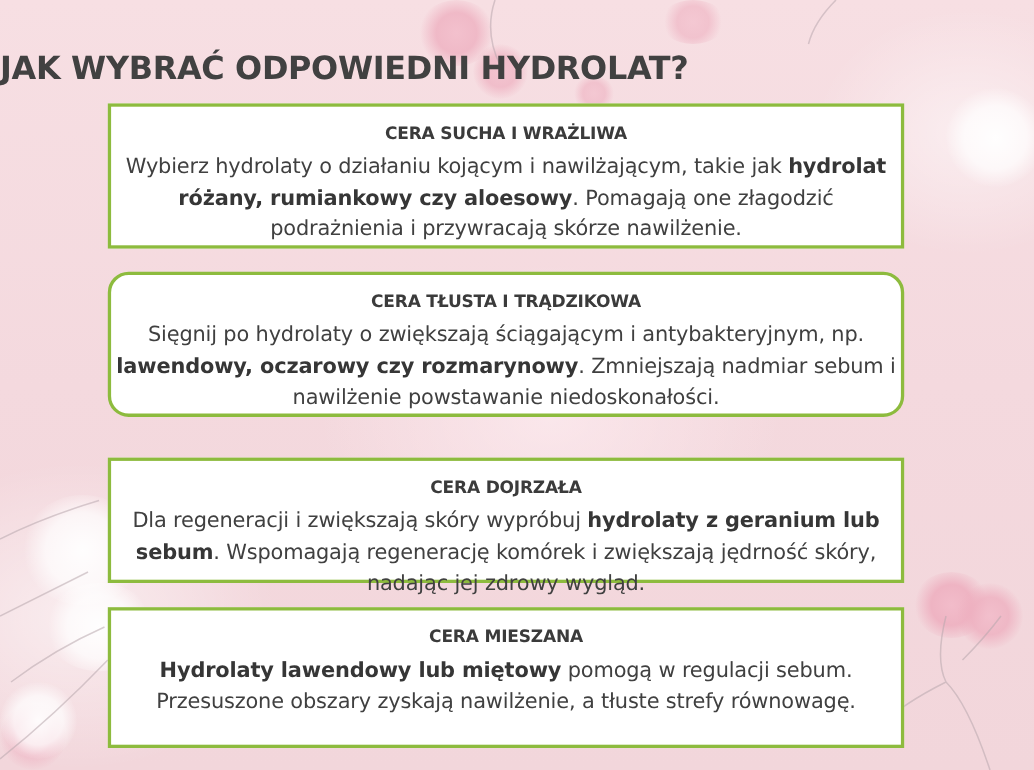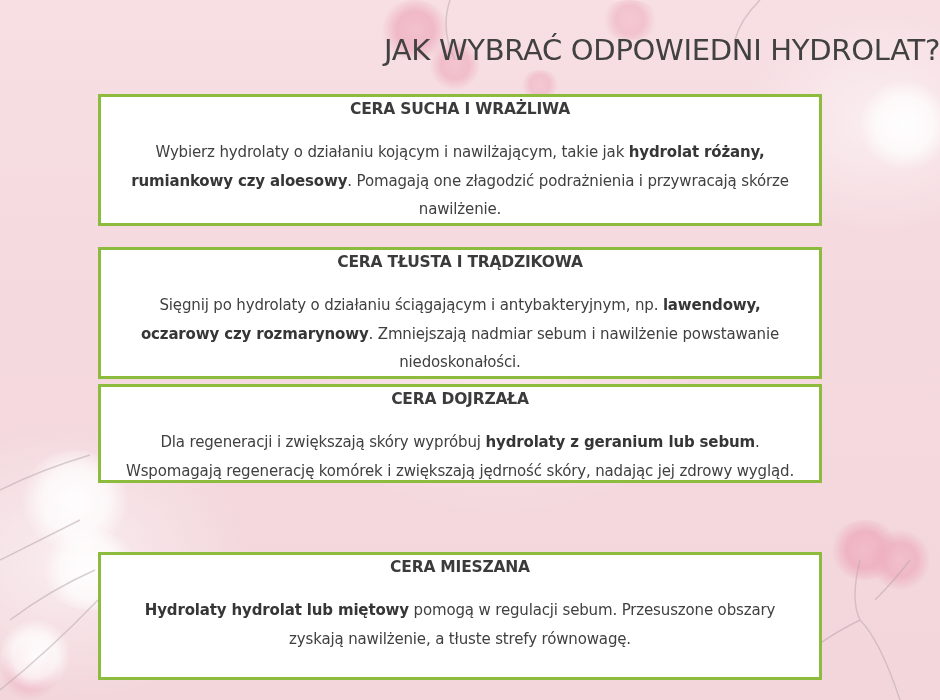--- a/index.html
+++ b/index.html
@@ -9,32 +9,33 @@
     background:
       radial-gradient(ellipse 260px 200px at 70px 560px, rgba(255,255,255,0.55), rgba(255,255,255,0) 70%),
       radial-gradient(ellipse 200px 160px at 880px 120px, rgba(255,255,255,0.5), rgba(255,255,255,0) 70%),
       radial-gradient(ellipse 300px 200px at 500px 380px, rgba(255,240,244,0.6), rgba(255,240,244,0) 70%),
       linear-gradient(180deg, #f7dfe3 0%, #f4d9de 50%, #f2d6db 100%);
   }
   .deco { position:absolute; pointer-events:none; }
   .blossom { position:absolute; border-radius:50%; background: radial-gradient(circle, #f2b9c8 0%, #eeb0c0 40%, rgba(238,176,192,0) 72%); }
   .white-blossom { position:absolute; border-radius:50%; background: radial-gradient(circle, rgba(255,255,255,0.95) 0%, rgba(255,255,255,0.7) 45%, rgba(255,255,255,0) 72%); }
   .title {
-    position:absolute; left:0; top:33px; width:940px; text-align:right;
-    font-family: "DejaVu Sans", sans-serif; font-weight:normal;
+    position:absolute; left:0; top:45px; width:940px; text-align:left;
+    font-family: "DejaVu Sans", sans-serif; font-weight:bold;
     font-size:29px; letter-spacing:-0.3px; color:#414141; margin:0;
   }
   .card {
     position:absolute; left:98px; width:724px;
     background:#ffffff; border:3px solid #8dbb3e;
     box-sizing:border-box; text-align:center; color:#3d3d3d;
     font-family: "DejaVu Sans", sans-serif;
+    padding-top:12px;
   }
   .card h2 { margin:0; font-size:15.5px; font-weight:bold; color:#3b3b3b; line-height:24px; letter-spacing:-0.2px; }
-  .card p { margin:17px; font-size:15px; line-height:28.5px; font-weight:normal; color:#404040; letter-spacing:-0.15px; }
+  .card p { margin:4px; font-size:19px; line-height:28.5px; font-weight:normal; color:#404040; letter-spacing:-0.15px; }
   .card b { font-weight:bold; color:#363636; }
 </style>
 </head>
 <body>
 
 <div class="deco">
   <div class="blossom" style="left:380px;top:0px;width:70px;height:60px;opacity:.8"></div>
   <div class="blossom" style="left:430px;top:40px;width:50px;height:50px;opacity:.7"></div>
   <div class="blossom" style="left:520px;top:70px;width:40px;height:30px;opacity:.6"></div>
   <div class="blossom" style="left:600px;top:0px;width:60px;height:40px;opacity:.6"></div>
@@ -61,26 +62,26 @@
   </svg>
 </div>
 
 <h1 class="title">JAK WYBRAĆ ODPOWIEDNI HYDROLAT?</h1>
 
 <div class="card" style="top:94px;height:132px;">
   <h2>CERA SUCHA I WRAŻLIWA</h2>
   <p><span>Wybierz hydrolaty o działaniu kojącym i nawilżającym, takie jak </span><b>hydrolat różany, rumiankowy czy aloesowy</b><span>. Pomagają one złagodzić podrażnienia i przywracają skórze nawilżenie.</span></p>
 </div>
 
-<div class="card" style="top:247px;height:132px;">
+<div class="card" style="top:247px;height:132px;border-radius:19px;">
   <h2>CERA TŁUSTA I TRĄDZIKOWA</h2>
-  <p><span>Sięgnij po hydrolaty o działaniu ściągającym i antybakteryjnym, np. </span><b>lawendowy, oczarowy czy rozmarynowy</b><span>. Zmniejszają nadmiar sebum i nawilżenie powstawanie niedoskonałości.</span></p>
+  <p><span>Sięgnij po hydrolaty o zwiększają ściągającym i antybakteryjnym, np. </span><b>lawendowy, oczarowy czy rozmarynowy</b><span>. Zmniejszają nadmiar sebum i nawilżenie powstawanie niedoskonałości.</span></p>
 </div>
 
-<div class="card" style="top:384px;height:99px;">
+<div class="card" style="top:416px;height:114px;">
   <h2>CERA DOJRZAŁA</h2>
   <p><span>Dla regeneracji i zwiększają skóry wypróbuj </span><b>hydrolaty z geranium lub sebum</b><span>. Wspomagają regenerację komórek i zwiększają jędrność skóry, nadając jej zdrowy wygląd.</span></p>
 </div>
 
 <div class="card" style="top:552px;height:128px;">
   <h2>CERA MIESZANA</h2>
-  <p><span></span><b>Hydrolaty hydrolat lub miętowy</b><span> pomogą w regulacji sebum. Przesuszone obszary zyskają nawilżenie, a tłuste strefy równowagę.</span></p>
+  <p><span></span><b>Hydrolaty lawendowy lub miętowy</b><span> pomogą w regulacji sebum. Przesuszone obszary zyskają nawilżenie, a tłuste strefy równowagę.</span></p>
 </div>
 
 </body></html>

